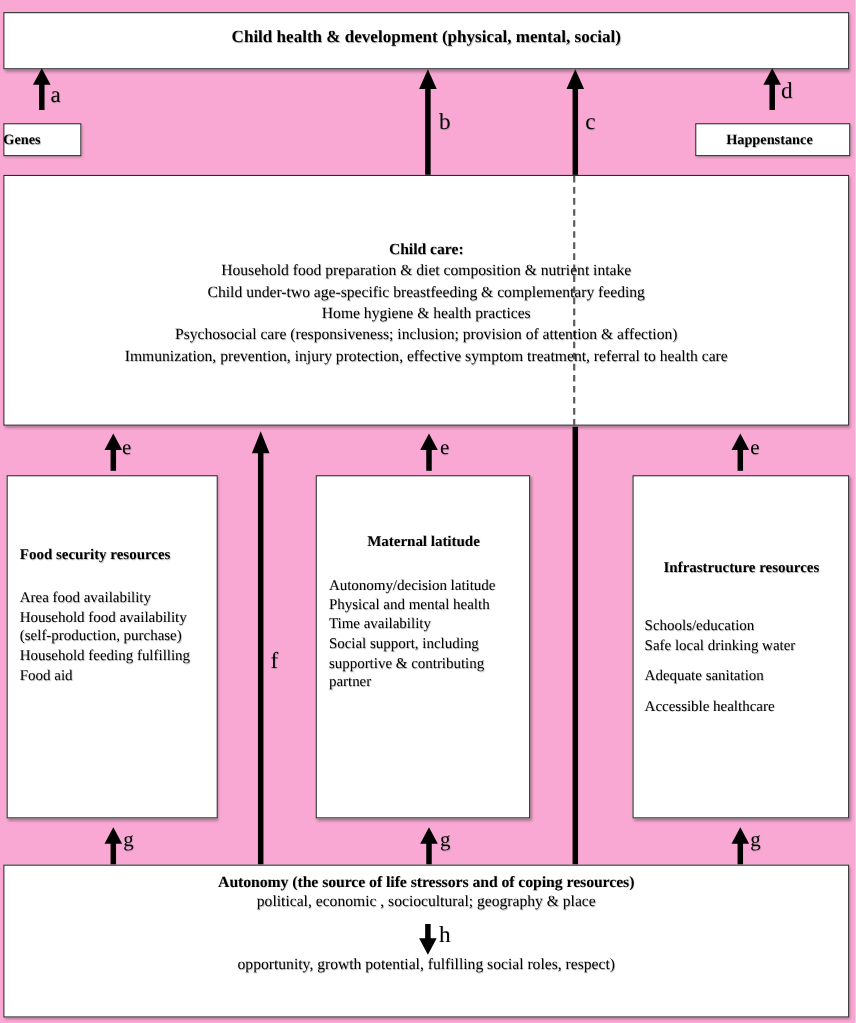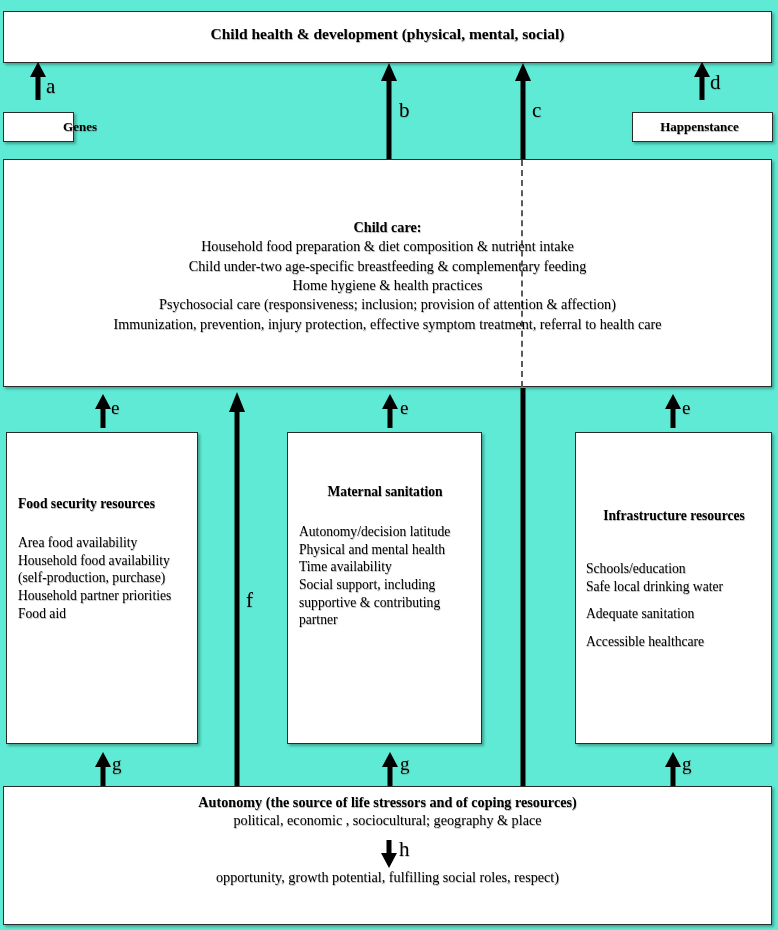--- a/index.html
+++ b/index.html
@@ -9,21 +9,21 @@
   }
   body {
     font-family: "Liberation Serif", "DejaVu Serif", serif;
     color: #000000;
   }
   #canvas {
     position: relative;
     width: 778px;
     height: 930px;
     overflow: hidden;
-    background: #5eead4;
+    background: #f9a8d4;
   }
   .box {
     position: absolute;
     box-sizing: border-box;
     border: 1.5px solid #2b2b2b;
     background: #ffffff;
     box-shadow: 1.5px 2px 2.5px rgba(0,0,0,0.30);
   }
   .box-thin {
     border-width: 1.2px;
@@ -44,21 +44,21 @@
   }
   #top-banner-label {
     left: 3px; top: 25px; width: 769px;
     font-size: 15.5px; font-weight: bold; text-align: center;
   }
 
   
   #genes-box { left: 3px; top: 112px; width: 71px; height: 30px; }
   #genes-label {
     left: 3px; top: 119px; width: 94px;
-    font-size: 13px; font-weight: bold; text-align: right;
+    font-size: 13px; font-weight: bold; text-align: left;
   }
 
   
   #happenstance-box { left: 632px; top: 112px; width: 141px; height: 30px; }
   #happenstance-label {
     left: 632px; top: 119px; width: 135px;
     font-size: 13px; font-weight: bold; text-align: center;
   }
 
   
@@ -222,26 +222,26 @@
     <svg width="14" height="398" viewBox="0 0 14 398">
       <path d="M7 398 L7 0" stroke="#000" stroke-width="5" fill="none"></path>
     </svg>
   </div>
 
   <div class="box box-thin" id="food-box"></div>
   <div class="txt left bold" id="food-title">Food security resources</div>
   <div class="txt left" id="food-items">
     <div>Area food availability</div>
     <div>Household food availability (self-production, purchase)</div>
-    <div>Household partner priorities</div>
+    <div>Household feeding fulfilling</div>
     <div>Food aid</div>
   </div>
 
   <div class="box box-thin" id="mat-box"></div>
-  <div class="txt center bold" id="mat-title">Maternal sanitation</div>
+  <div class="txt center bold" id="mat-title">Maternal latitude</div>
   <div class="txt left" id="mat-items">
     <div>Autonomy/decision latitude</div>
     <div>Physical and mental health</div>
     <div>Time availability</div>
     <div>Social support, including supportive &amp; contributing partner</div>
   </div>
 
   <div class="box box-thin" id="infra-box"></div>
   <div class="txt left" id="infra-items">
     <div>Schools/education</div>

